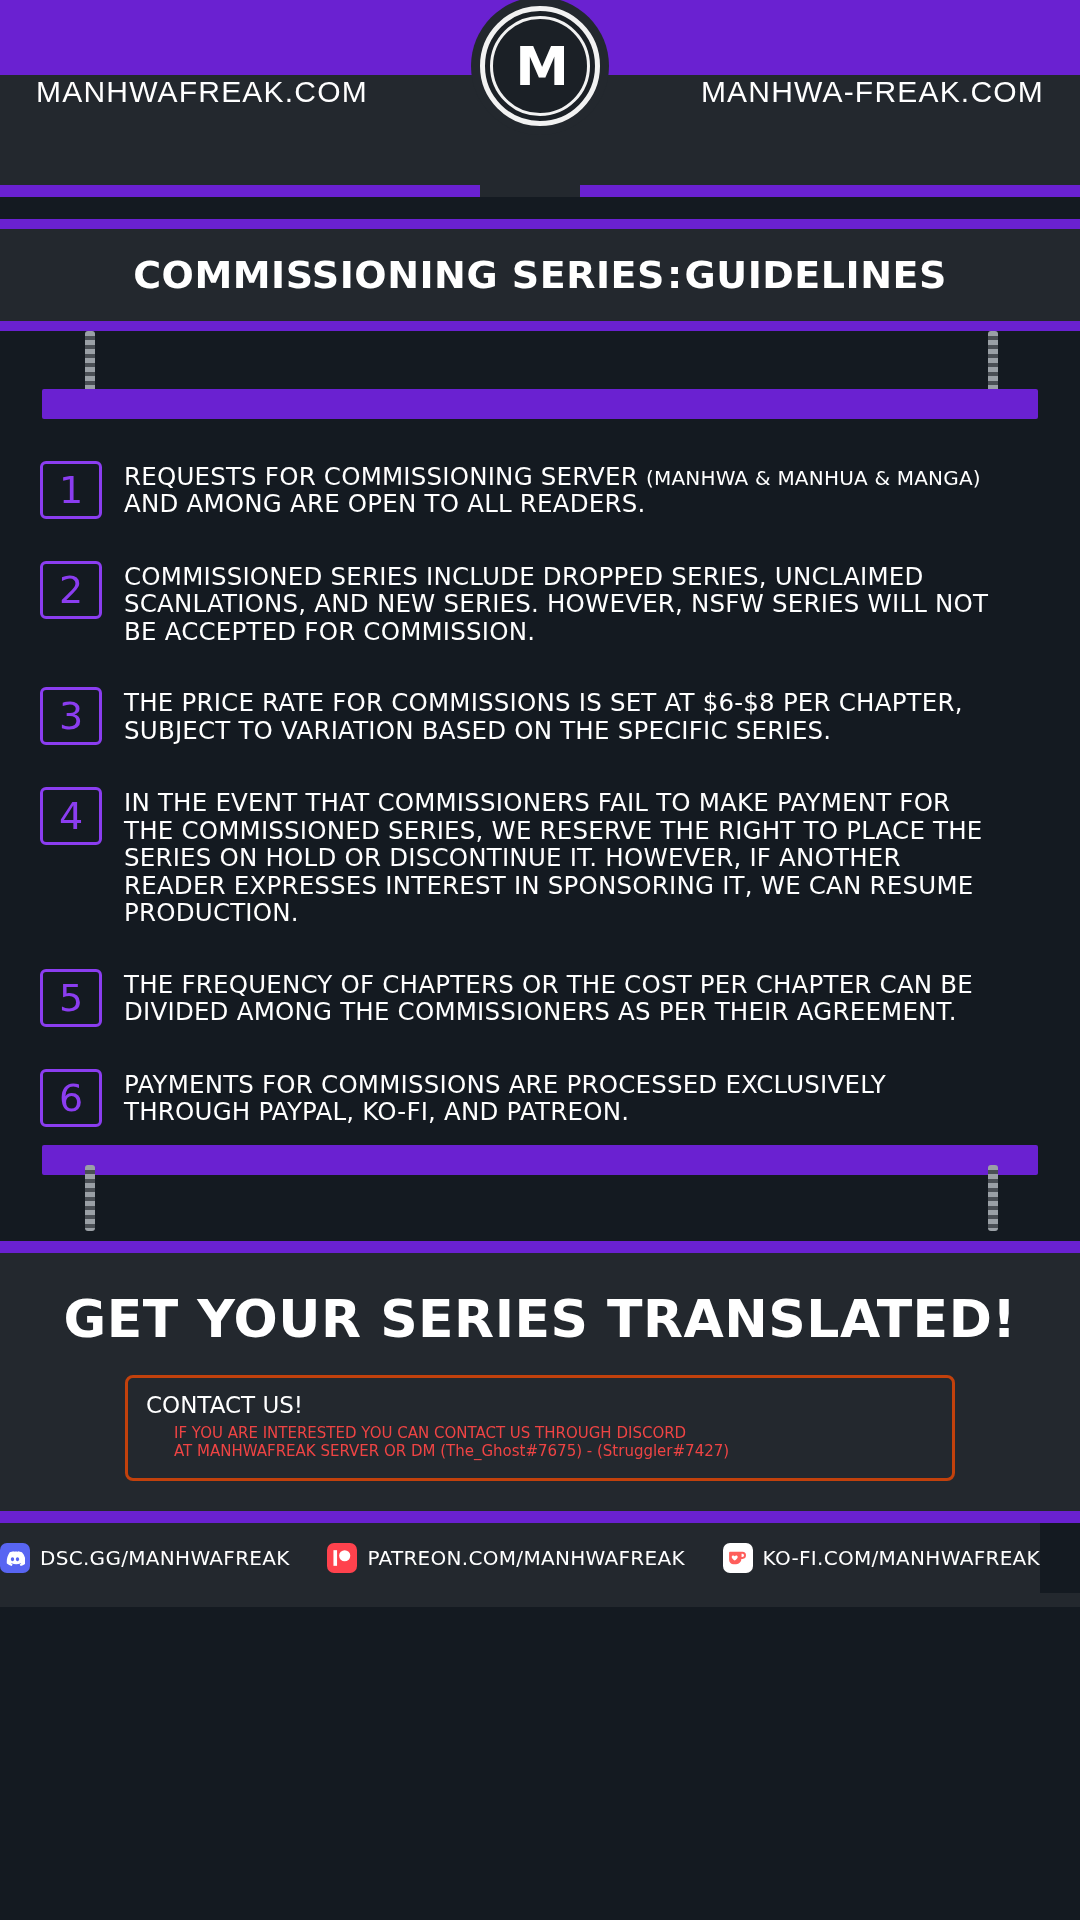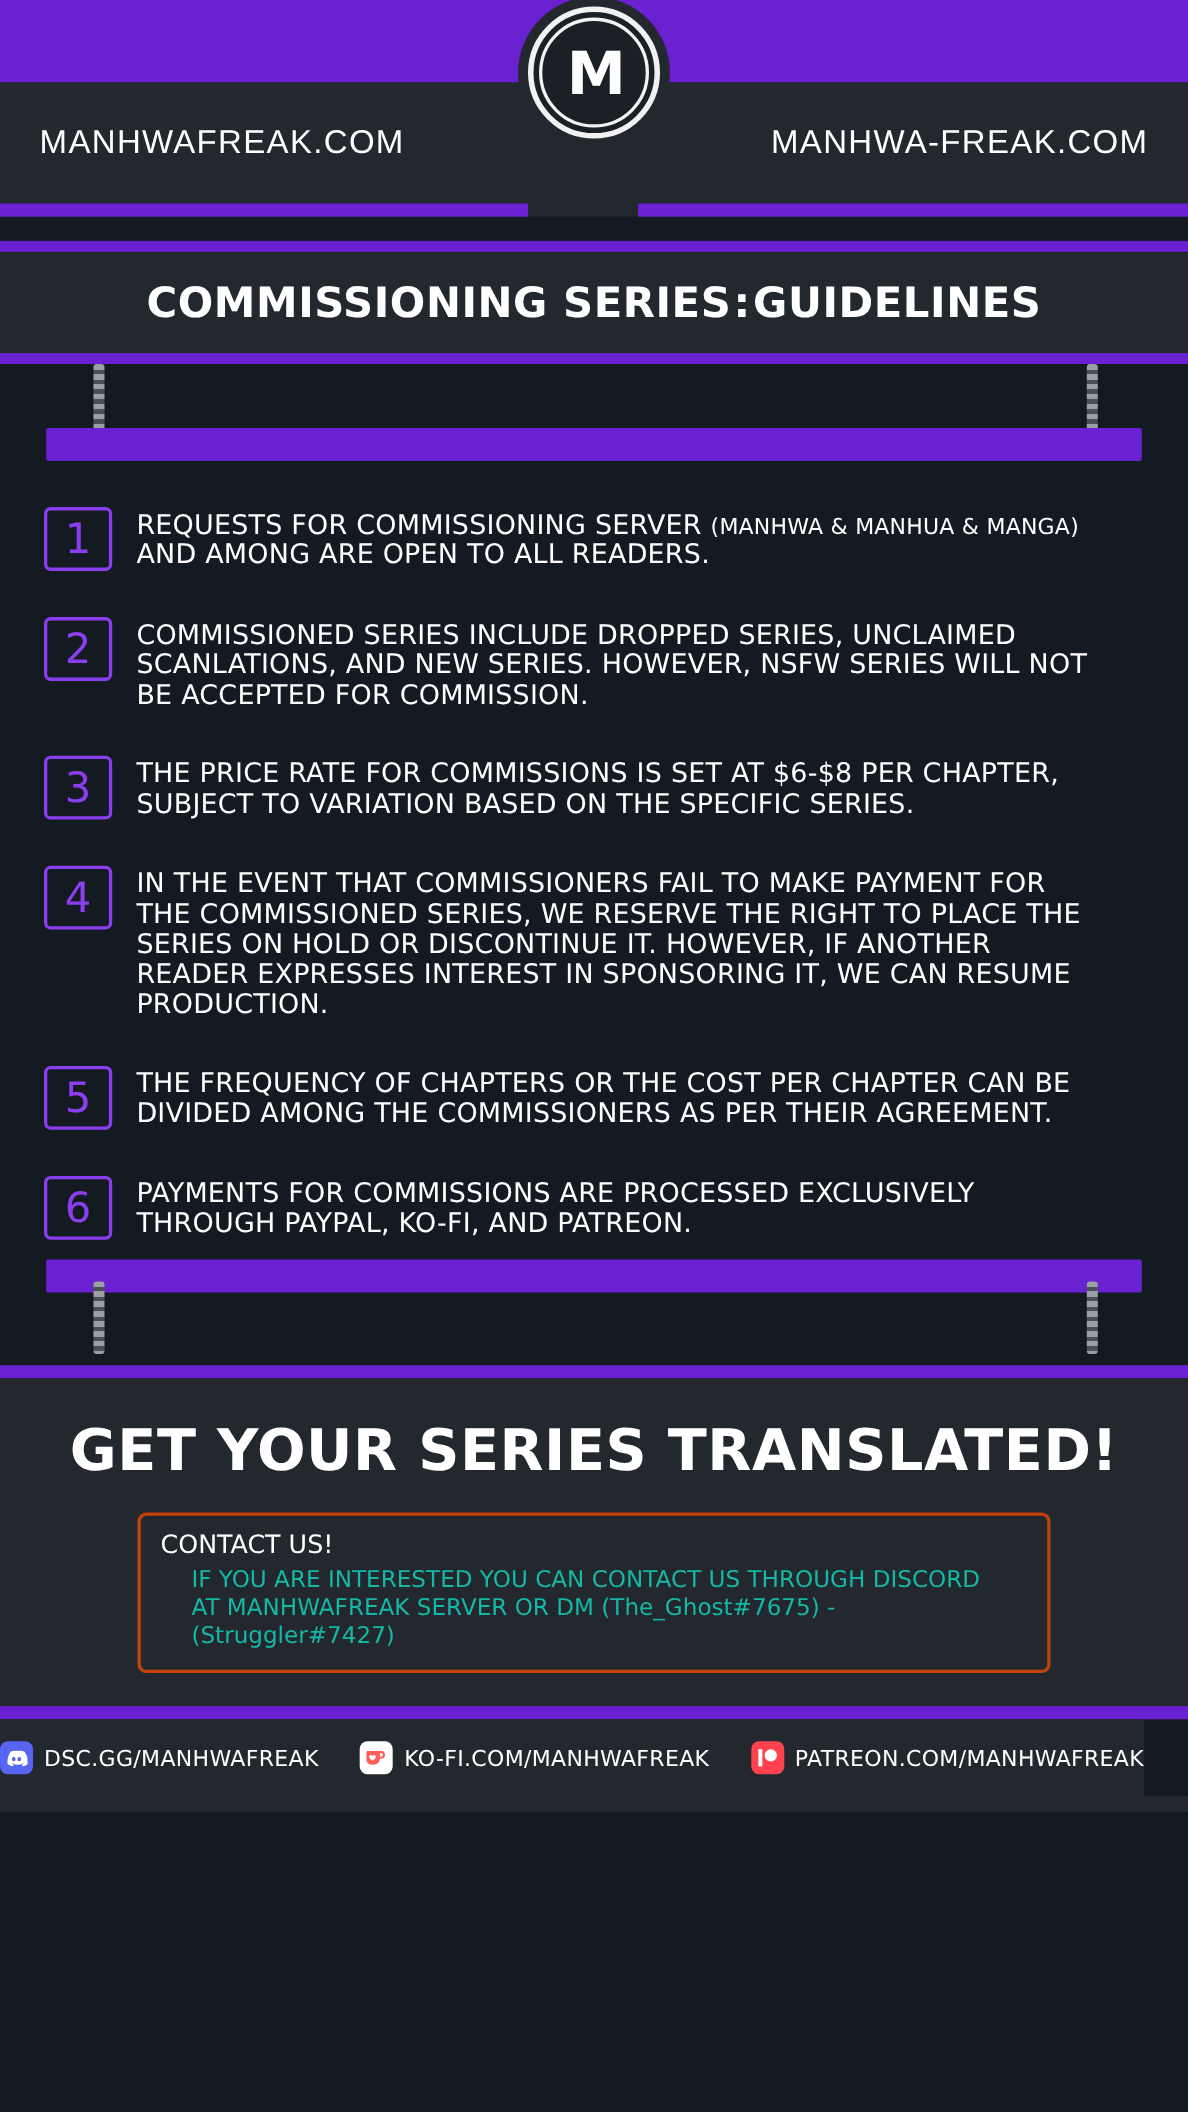--- a/index.html
+++ b/index.html
@@ -23,21 +23,21 @@
     width: 1080px;
     height: 75px;
     background: #6a21d1;
   }
   .header-strip {
     position: relative;
     width: 1080px;
     height: 110px;
     background: #23282e;
     display: flex;
-    align-items: center;
+    align-items: flex-start;
     justify-content: space-between;
     padding: 0 30px;
   }
   .site-name {
     color: #ffffff;
     font-size: 30px;
     letter-spacing: 1.2px;
     font-weight: 400;
   }
   .site-name.left { margin-left: 6px; }
@@ -216,22 +216,22 @@
     border-radius: 8px;
     padding: 14px 18px 18px 18px;
   }
   .contact-head {
     color: #ffffff;
     font-size: 23px;
     font-family: "DejaVu Sans", sans-serif;
     margin-bottom: 6px;
   }
   .contact-lines {
-    color: #14b8a6;
-    font-size: 21px;
+    color: #ef4444;
+    font-size: 15px;
     line-height: 1.22;
     font-family: "DejaVu Sans", sans-serif;
     padding-left: 28px;
   }
   .foot-purple2 { width: 1080px; height: 12px; background: #6a21d1; }
 
   .links-bar {
     width: 1040px;
     height: 70px;
     background: #23282e;
@@ -378,38 +378,38 @@
 
   <div class="links-bar">
 
     <div class="link-item">
       <span class="ic discord">
         <svg width="20" height="15" viewBox="0 0 24 18">
           <path fill="#ffffff" d="M20.3 1.6A19 19 0 0 0 15.7.3l-.3.6c-1.6-.3-3.2-.3-4.8 0l-.3-.6A19 19 0 0 0 5.7 1.6C2.6 6.2 1.8 10.7 2.2 15.1a19.3 19.3 0 0 0 5.8 2.9l1.2-1.9c-.7-.3-1.3-.6-1.9-1l.5-.4c3.6 1.7 7.6 1.7 11.2 0l.5.4c-.6.4-1.2.7-1.9 1l1.2 1.9c2.1-.6 4.1-1.6 5.8-2.9.5-5.1-.8-9.6-4.3-13.5zM9 12.2c-1.1 0-2-1-2-2.3S7.8 7.6 9 7.6s2 1 2 2.3-.9 2.3-2 2.3zm6 0c-1.1 0-2-1-2-2.3s.9-2.3 2-2.3 2 1 2 2.3-.9 2.3-2 2.3z"></path>
         </svg>
       </span>
       <span class="lbl">DSC.GG/MANHWAFREAK</span>
-    </div>
-
-    <div class="link-item">
-      <span class="ic kofi">
-        <svg width="22" height="16" viewBox="0 0 24 18">
-          <path fill="#ff5e5b" d="M3 2h14a4 4 0 0 1 0 8h-1.2a6 6 0 0 1-5.8 6H7a5 5 0 0 1-5-5V3a1 1 0 0 1 1-1zm13 2.2v3.6h1a1.8 1.8 0 0 0 0-3.6h-1zM6.6 6.1c-1 0-1.7.8-1.7 1.8 0 1.7 2.2 3.2 3.4 4 1.2-.8 3.4-2.3 3.4-4 0-1-.8-1.8-1.7-1.8-.7 0-1.3.4-1.7 1-.4-.6-1-1-1.7-1z"></path>
-        </svg>
-      </span>
-      <span class="lbl">KO-FI.COM/MANHWAFREAK</span>
     </div>
 
     <div class="link-item">
       <span class="ic patreon">
         <svg width="20" height="18" viewBox="0 0 22 20">
           <circle cx="14" cy="7.5" r="6.2" fill="#ffffff"></circle>
           <rect x="1.5" y="1.3" width="4" height="17.4" fill="#ffffff"></rect>
         </svg>
       </span>
       <span class="lbl">PATREON.COM/MANHWAFREAK</span>
     </div>
 
+    <div class="link-item">
+      <span class="ic kofi">
+        <svg width="22" height="16" viewBox="0 0 24 18">
+          <path fill="#ff5e5b" d="M3 2h14a4 4 0 0 1 0 8h-1.2a6 6 0 0 1-5.8 6H7a5 5 0 0 1-5-5V3a1 1 0 0 1 1-1zm13 2.2v3.6h1a1.8 1.8 0 0 0 0-3.6h-1zM6.6 6.1c-1 0-1.7.8-1.7 1.8 0 1.7 2.2 3.2 3.4 4 1.2-.8 3.4-2.3 3.4-4 0-1-.8-1.8-1.7-1.8-.7 0-1.3.4-1.7 1-.4-.6-1-1-1.7-1z"></path>
+        </svg>
+      </span>
+      <span class="lbl">KO-FI.COM/MANHWAFREAK</span>
+    </div>
+
   </div>
 
   <div class="bottom-fill"></div>
 
 </div>
 
 </body></html>

